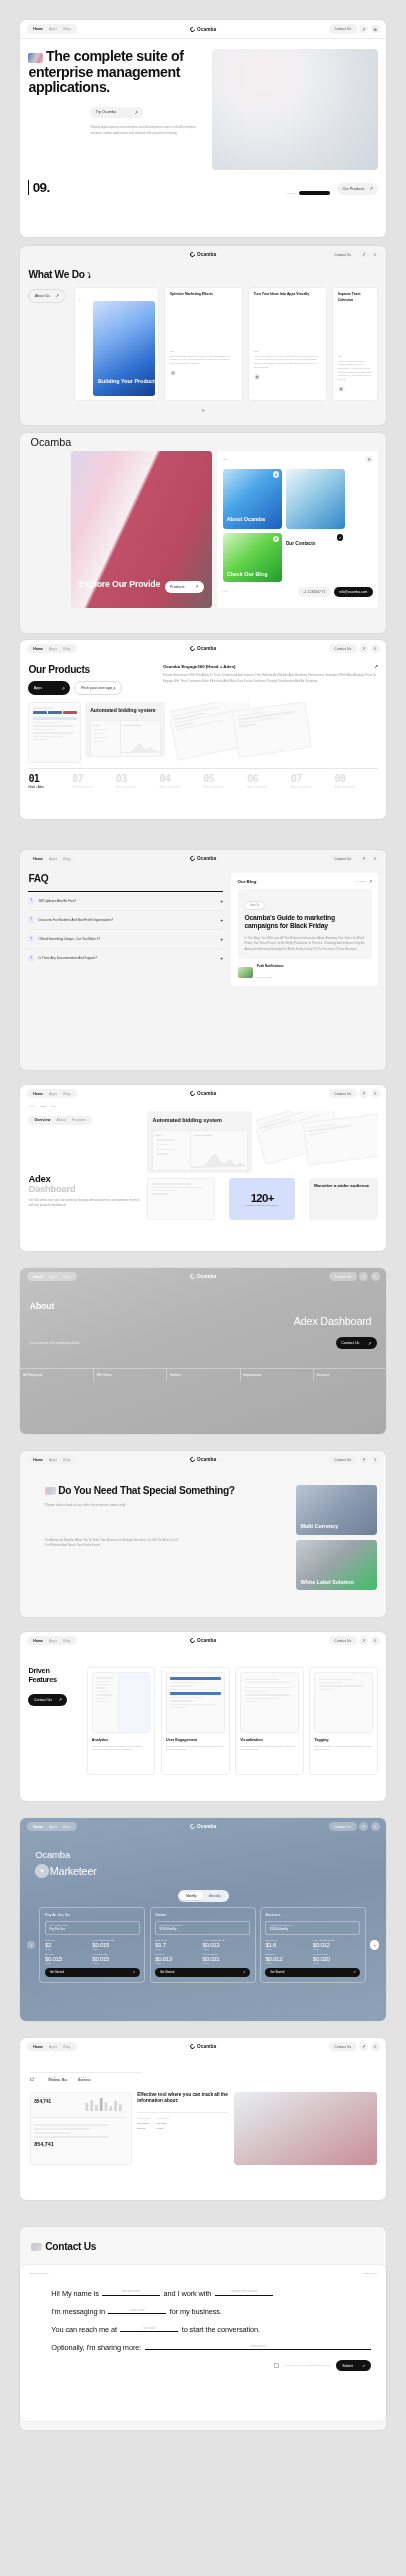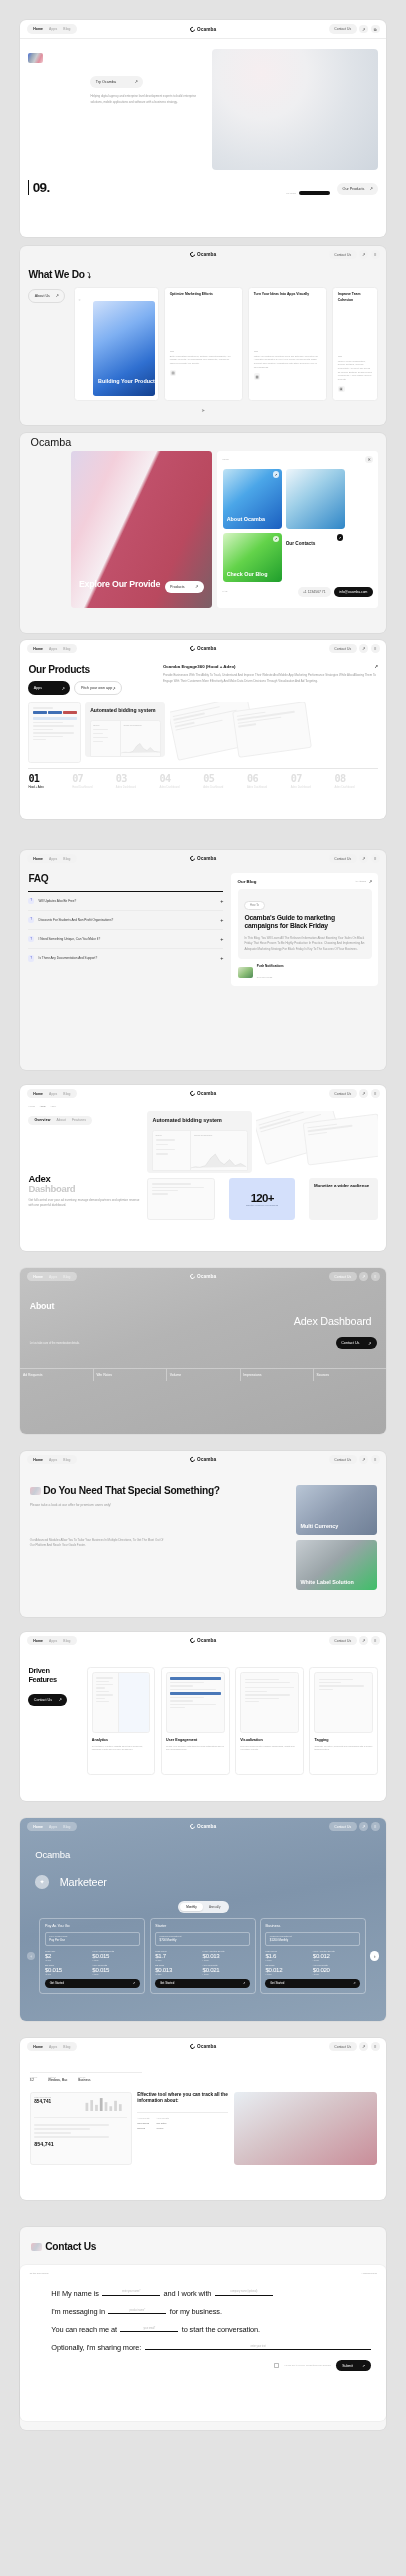--- a/index.html
+++ b/index.html
@@ -142,21 +142,21 @@
       <span class="chip">Contact Us</span>
       <span class="circbtn">↗</span>
       <span class="circbtn">⧉</span>
     </div>
   </div>
   <div class="divider"></div>
 
   <div style="display:flex;padding:10.8px 8.1px 0;gap:8.1px;">
     <div style="flex:1.05;">
       <h1 class="hero-h1">
-        <span class="hero-sw"></span>
+        <span class="hero-sw"></span><span>The complete suite of enterprise management applications.</span>
       </h1>
       <div style="margin:8.1px 0 0 62px;">
         <div class="pillbtn">
           <span>Try Ocamba</span>
             <span class="arrow">↗</span>
         </div>
         <p class="para" style="margin-top:6.8px;">Helping digital agency and enterprise level development experts to build enterprise solutions, mobile applications and software with a business strategy.</p>
       </div>
     </div>
     <div class="heroimg" style="flex:1;height:121px;"></div>
@@ -641,21 +641,21 @@
       <span class="logo"></span>
       <span class="name">Ocamba</span>
     </div>
     <div class="navright">
       <span class="chip">Contact Us</span>
       <span class="circbtn">↗</span>
       <span class="circbtn">≡</span>
     </div>
   </div>
 
-  <div style="display:flex;gap:8.1px;padding:16.2px 9.5px 0;">
+  <div style="display:flex;gap:8.1px;padding:16.2px 9.5px 0;margin-left:15px;">
     <div style="flex:1;">
       <h2 class="sect-title" style="line-height:1.12;">
         <span style="display:inline-block;width:10.8px;height:8.1px;border-radius:2px;vertical-align:-1.4px;margin-right:2.7px;
                      background:linear-gradient(120deg,#e8c0c8,#c7cdd6,#f0dde2);"></span><span>Do You Need That Special Something?</span>
       </h2>
       <p style="font-size:3.4px;color:#9b9b9b;margin-top:6.8px;">Please take a look at our offer for premium users only!</p>
       <p class="para" style="margin-top:31px;width:135px;">Our Advanced Modules Allow You To Tailor Your Business In Multiple Directions, To Get The Most Out Of Our Platform And Reach Your Goals Faster.</p>
     </div>
 
     <div style="width:81px;">
@@ -775,21 +775,21 @@
     </div>
     <div class="navright">
       <span class="chip" style="background:rgba(255,255,255,.3);color:#fff;">Contact Us</span>
       <span class="circbtn" style="background:rgba(255,255,255,.3);color:#fff;">↗</span>
       <span class="circbtn" style="background:rgba(255,255,255,.3);color:#fff;">≡</span>
     </div>
   </div>
 
   <div style="padding:13.5px 0 0 15px;">
     <div style="font-size:9.5px;letter-spacing:-0.2px;">Ocamba</div>
-    <div style="display:flex;align-items:center;gap:11px;margin-top:15px;">
+    <div style="display:flex;align-items:center;gap:1px;margin-top:4px;">
       <span style="width:13.5px;height:13.5px;border-radius:50%;background:rgba(255,255,255,.55);
                    display:flex;align-items:center;justify-content:center;font-size:6.1px;">✦</span>
       <span style="font-size:10.8px;letter-spacing:-0.2px;">Marketeer</span>
     </div>
   </div>
 
   <div style="text-align:center;margin-top:9.5px;">
     <div class="seg">
       <span class="on">Monthly</span>
       <span>Annually</span>

